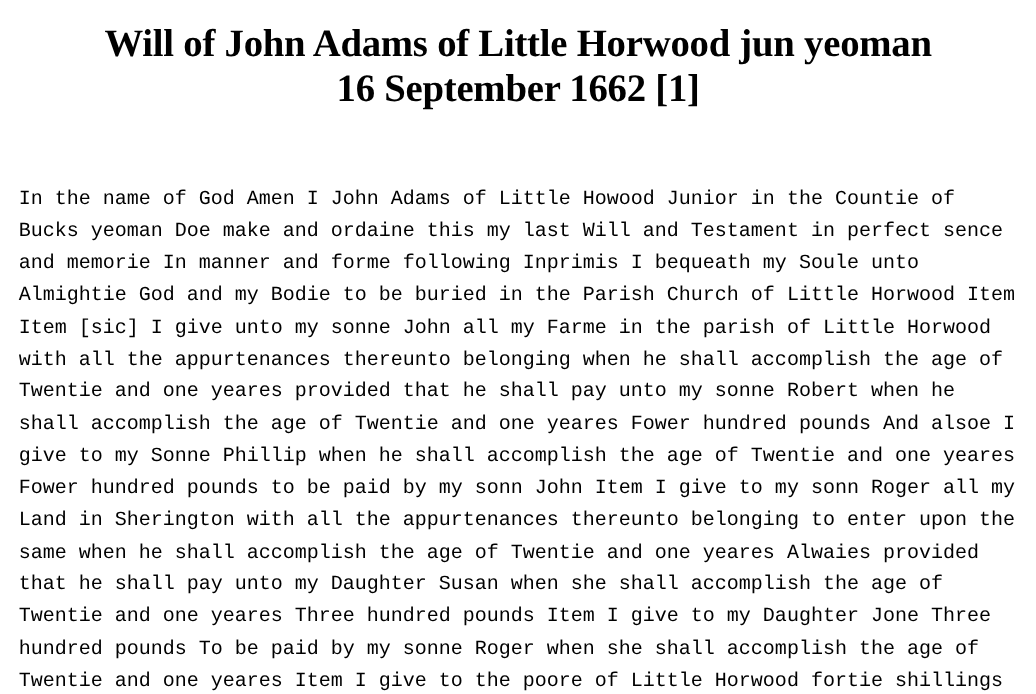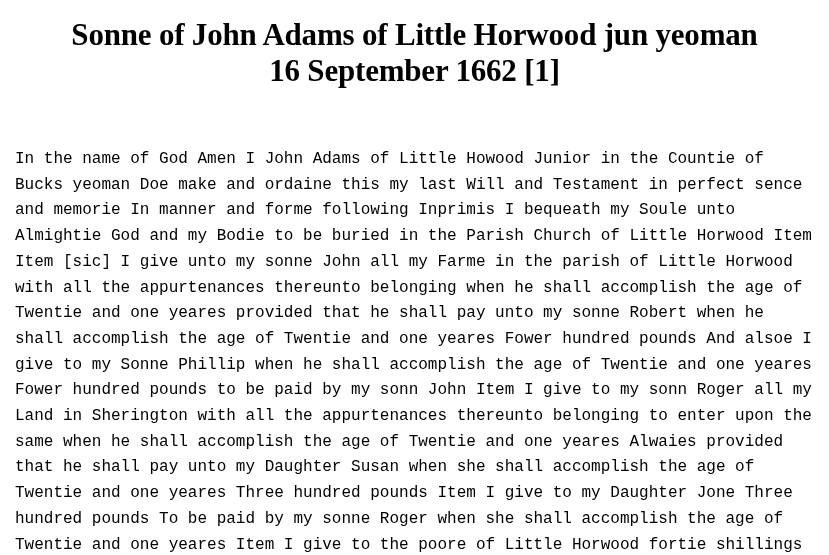--- a/index.html
+++ b/index.html
@@ -30,17 +30,17 @@
       margin-top: 58px;
       font-size: 16px;
       line-height: 25.7px;
       font-family: Liberation Mono, monospace;
     }
   </style>
 </head>
 <body>
 
 <h1 class="title">
-  <span>Sonne of John Adams of Little Horwood jun yeoman</span>
+  <span>Will of John Adams of Little Horwood jun yeoman</span>
   <span>16 September 1662 [1]</span>
 </h1>
 
 <p class="body-text">In the name of God Amen I John Adams of Little Howood Junior in the Countie of Bucks yeoman Doe make and ordaine this my last Will and Testament in perfect sence and memorie In manner and forme following Inprimis I bequeath my Soule unto Almightie God and my Bodie to be buried in the Parish Church of Little Horwood Item Item [sic] I give unto my sonne John all my Farme in the parish of Little Horwood with all the appurtenances thereunto belonging when he shall accomplish the age of Twentie and one yeares provided that he shall pay unto my sonne Robert when he shall accomplish the age of Twentie and one yeares Fower hundred pounds And alsoe I give to my Sonne Phillip when he shall accomplish the age of Twentie and one yeares Fower hundred pounds to be paid by my sonn John Item I give to my sonn Roger all my Land in Sherington with all the appurtenances thereunto belonging to enter upon the same when he shall accomplish the age of Twentie and one yeares Alwaies provided that he shall pay unto my Daughter Susan when she shall accomplish the age of Twentie and one yeares Three hundred pounds Item I give to my Daughter Jone Three hundred pounds To be paid by my sonne Roger when she shall accomplish the age of Twentie and one yeares Item I give to the poore of Little Horwood fortie shillings to be paide by my Executors three moneths after my decease and if my sonne</p>
 
 </body></html>

